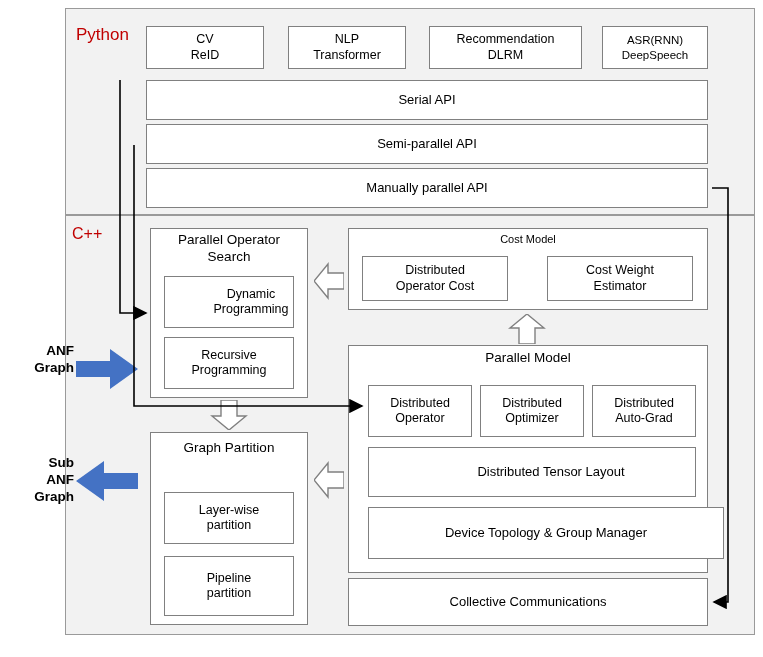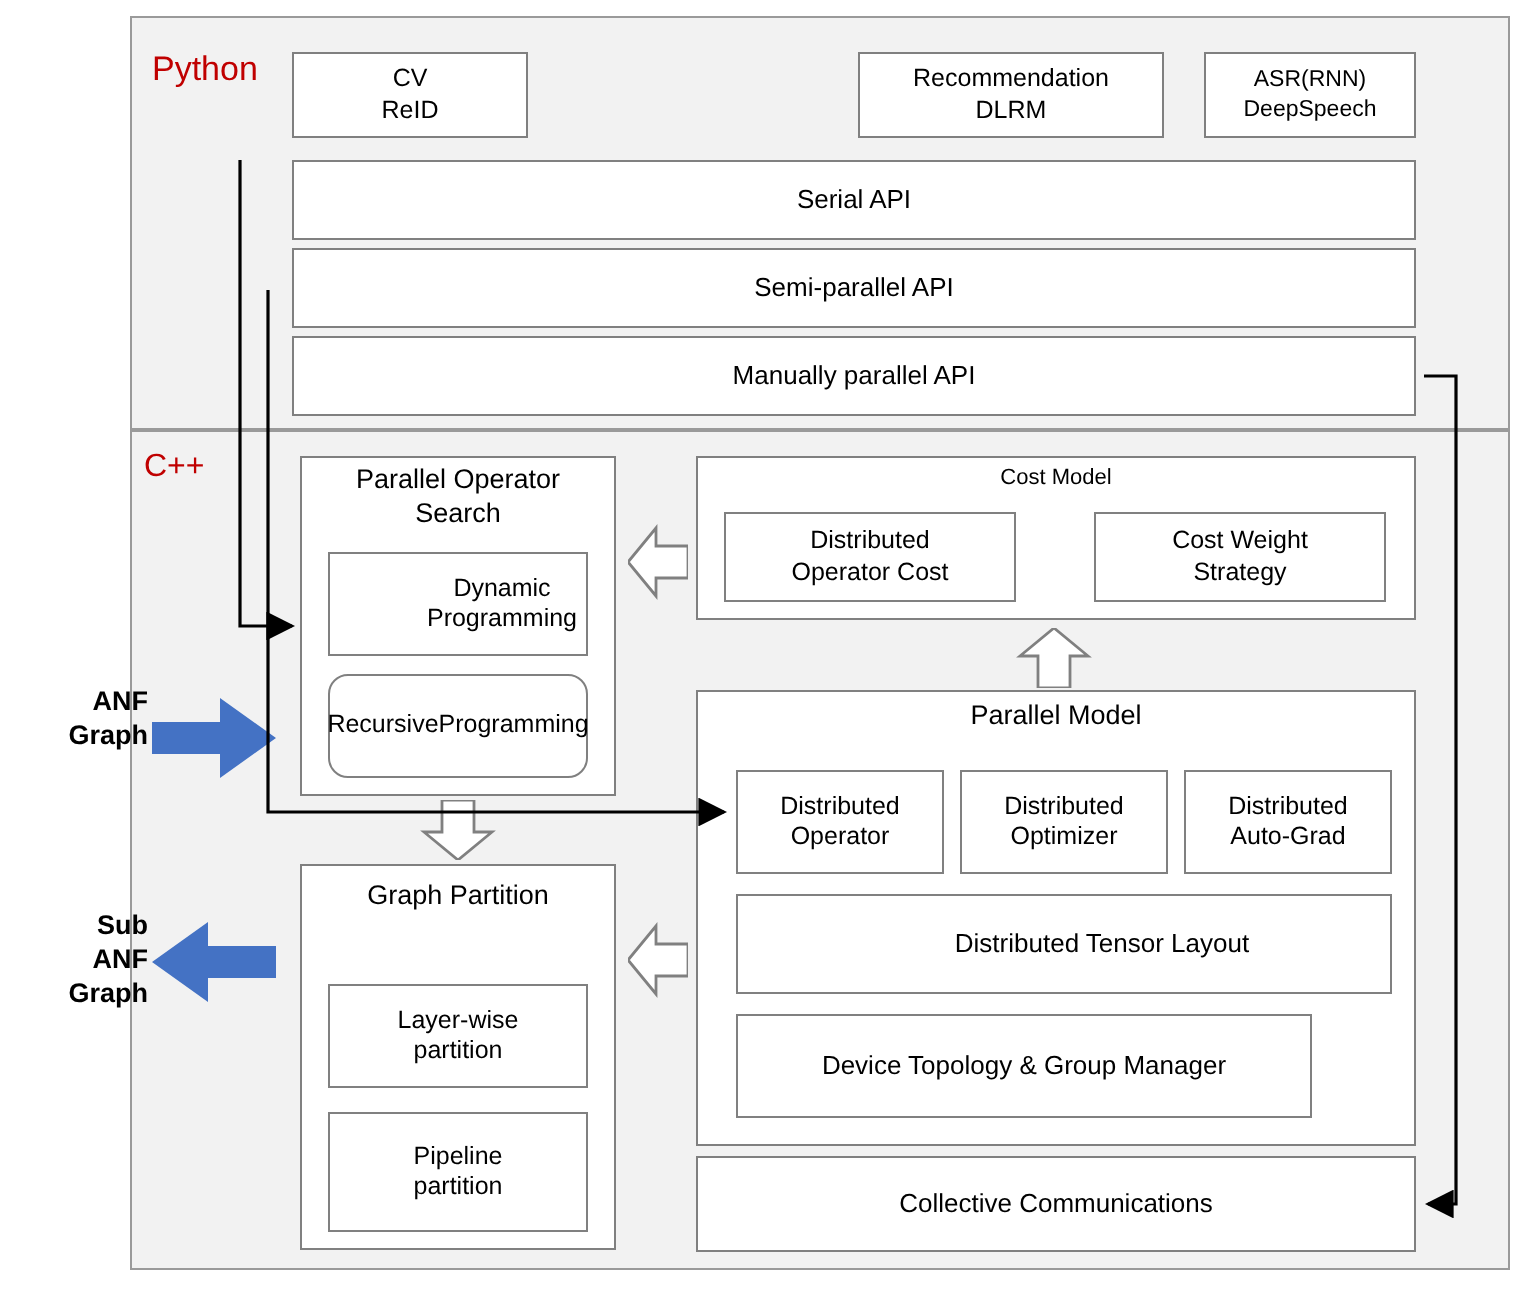--- a/index.html
+++ b/index.html
@@ -71,20 +71,24 @@
 <div id="root">
 
   <div class="abs panel" style="left:65px; top:8px; width:690px; height:207px;"></div>
 
   <div class="abs panel-label big" style="left:76px; top:25px;">Python</div>
 
   <div class="abs box small" style="left:146px; top:26px; width:118px; height:43px; flex-direction:column;">
     <span>CV</span>
     <span>ReID</span>
   </div>
+  <div class="abs box small" style="left:288px; top:26px; width:118px; height:43px; flex-direction:column;">
+    <span>NLP</span>
+    <span>Transformer</span>
+  </div>
   <div class="abs box small" style="left:429px; top:26px; width:153px; height:43px; flex-direction:column;">
     <span>Recommendation</span>
     <span>DLRM</span>
   </div>
   <div class="abs box tiny" style="left:602px; top:26px; width:106px; height:43px; flex-direction:column;">
     <span>ASR(RNN)</span>
     <span>DeepSpeech</span>
   </div>
 
   <div class="abs box" style="left:146px; top:80px; width:562px; height:40px;">
@@ -101,21 +105,21 @@
 
   <div class="abs panel-label" style="left:72px; top:225px;">C++</div>
 
   <div class="abs group" style="left:150px; top:228px; width:158px; height:170px;"></div>
   <div class="abs" style="left:150px; top:232px; width:158px; text-align:center; font-size:13.5px; line-height:1.25; white-space:pre-line;">Parallel Operator
 Search</div>
   <div class="abs box small" style="left:164px; top:276px; width:130px; height:52px; flex-direction:column;padding-left:44px;">
     <span>Dynamic</span>
     <span>Programming</span>
   </div>
-  <div class="abs box small" style="left:164px; top:337px; width:130px; height:52px; flex-direction:row;border-radius:10px;">
+  <div class="abs box small" style="left:164px; top:337px; width:130px; height:52px; flex-direction:column;">
     <span>Recursive</span>
     <span>Programming</span>
   </div>
 
   <div class="abs group" style="left:150px; top:432px; width:158px; height:193px;"></div>
   <div class="abs" style="left:150px; top:440px; width:158px; text-align:center; font-size:13.5px;">Graph Partition</div>
   <div class="abs box small" style="left:164px; top:492px; width:130px; height:52px; flex-direction:column;">
     <span>Layer-wise</span>
     <span>partition</span>
   </div>
@@ -125,21 +129,21 @@
   </div>
 
   <div class="abs group" style="left:348px; top:228px; width:360px; height:82px;"></div>
   <div class="abs" style="left:348px; top:233px; width:360px; text-align:center; font-size:11px;">Cost Model</div>
   <div class="abs box small" style="left:362px; top:256px; width:146px; height:45px; flex-direction:column;">
     <span>Distributed</span>
     <span>Operator Cost</span>
   </div>
   <div class="abs box small" style="left:547px; top:256px; width:146px; height:45px; flex-direction:column;">
     <span>Cost Weight</span>
-    <span>Strategy</span>
+    <span>Estimator</span>
   </div>
 
   <div class="abs group" style="left:348px; top:345px; width:360px; height:228px;"></div>
   <div class="abs" style="left:348px; top:350px; width:360px; text-align:center; font-size:13.5px;">Parallel Model</div>
 
   <div class="abs box small" style="left:368px; top:385px; width:104px; height:52px; flex-direction:column;">
     <span>Distributed</span>
     <span>Operator</span>
   </div>
   <div class="abs box small" style="left:480px; top:385px; width:104px; height:52px; flex-direction:column;">
@@ -147,21 +151,21 @@
     <span>Optimizer</span>
   </div>
   <div class="abs box small" style="left:592px; top:385px; width:104px; height:52px; flex-direction:column;">
     <span>Distributed</span>
     <span>Auto-Grad</span>
   </div>
 
   <div class="abs box" style="left:368px; top:447px; width:328px; height:50px;padding-left:38px;">
     <span>Distributed Tensor Layout</span>
   </div>
-  <div class="abs box" style="left:368px; top:507px; width:288px; height:52px;">
+  <div class="abs box" style="left:368px; top:507px; width:356px; height:52px;">
     <span>Device Topology &amp; Group Manager</span>
   </div>
 
   <div class="abs box" style="left:348px; top:578px; width:360px; height:48px;">
     <span>Collective Communications</span>
   </div>
 
   <div class="abs side-label" style="left:14px; top:343px; width:60px; white-space:pre-line;">ANF
 Graph</div>
   <div class="abs side-label" style="left:14px; top:455px; width:60px; white-space:pre-line;">Sub

